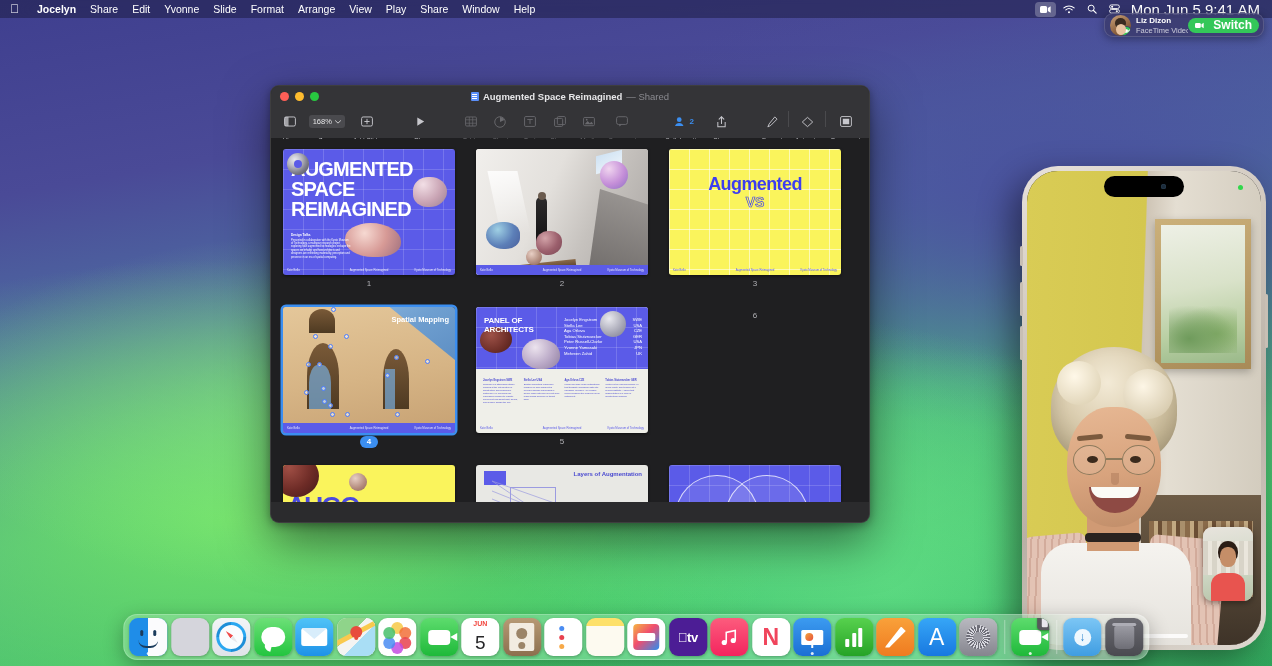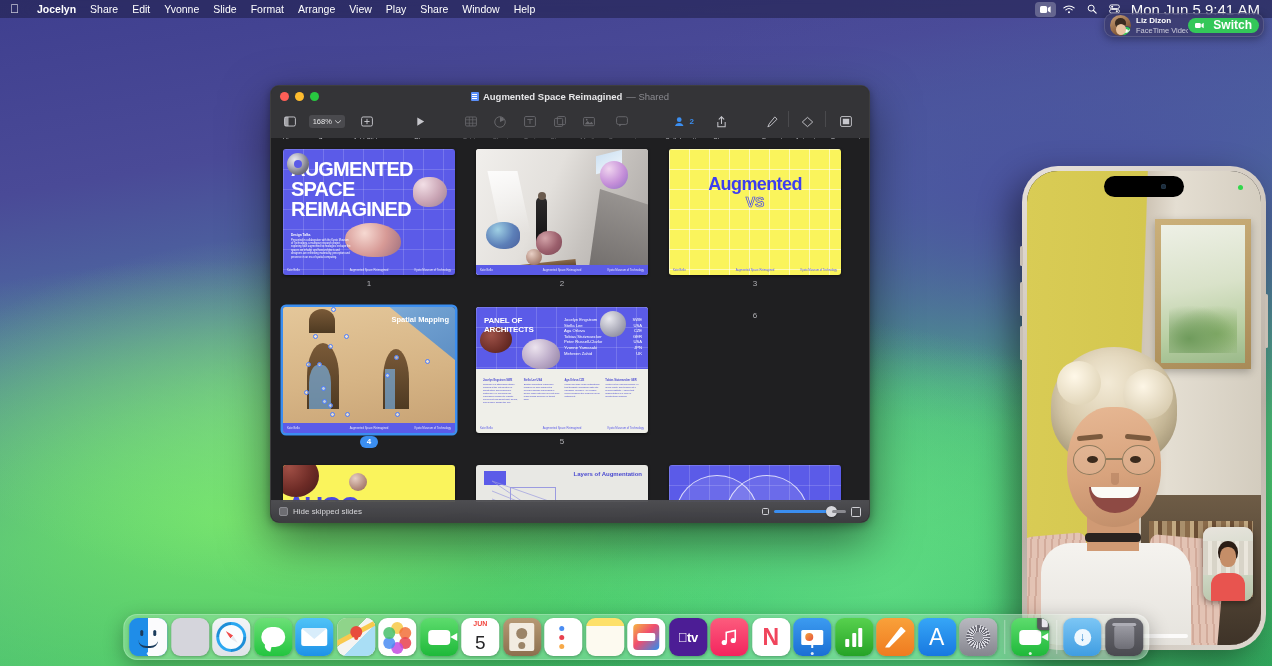--- a/index.html
+++ b/index.html
@@ -977,31 +977,20 @@
           <div class="bggrid"></div>
           <div class="circ c1"></div>
           <div class="circ c2"></div>
 
         </div>
       </div>
 
     </div>
   </div>
 
-  <div id="kn-bottombar">
-    <span class="chk"></span>
-    <span id="hide-skipped-label">Hide skipped slides</span>
-    <div id="kn-zoom-ctrl">
-      <span class="zicon sm"></span>
-      <span id="zslider">
-        <span id="zthumb"></span>
-      </span>
-      <span class="zicon lg" style="margin-left:14px"></span>
-    </div>
-  </div>
 </div>
 
 <div id="iphone">
   <span class="ft-side-btn ft-sb1"></span>
   <span class="ft-side-btn ft-sb2"></span>
   <span class="ft-side-btn ft-sb3"></span>
   <span class="ft-side-btn ft-sb4"></span>
   <div id="iphone-screen">
     <div id="ft-video">
       <div class="ft-shelf"></div>

